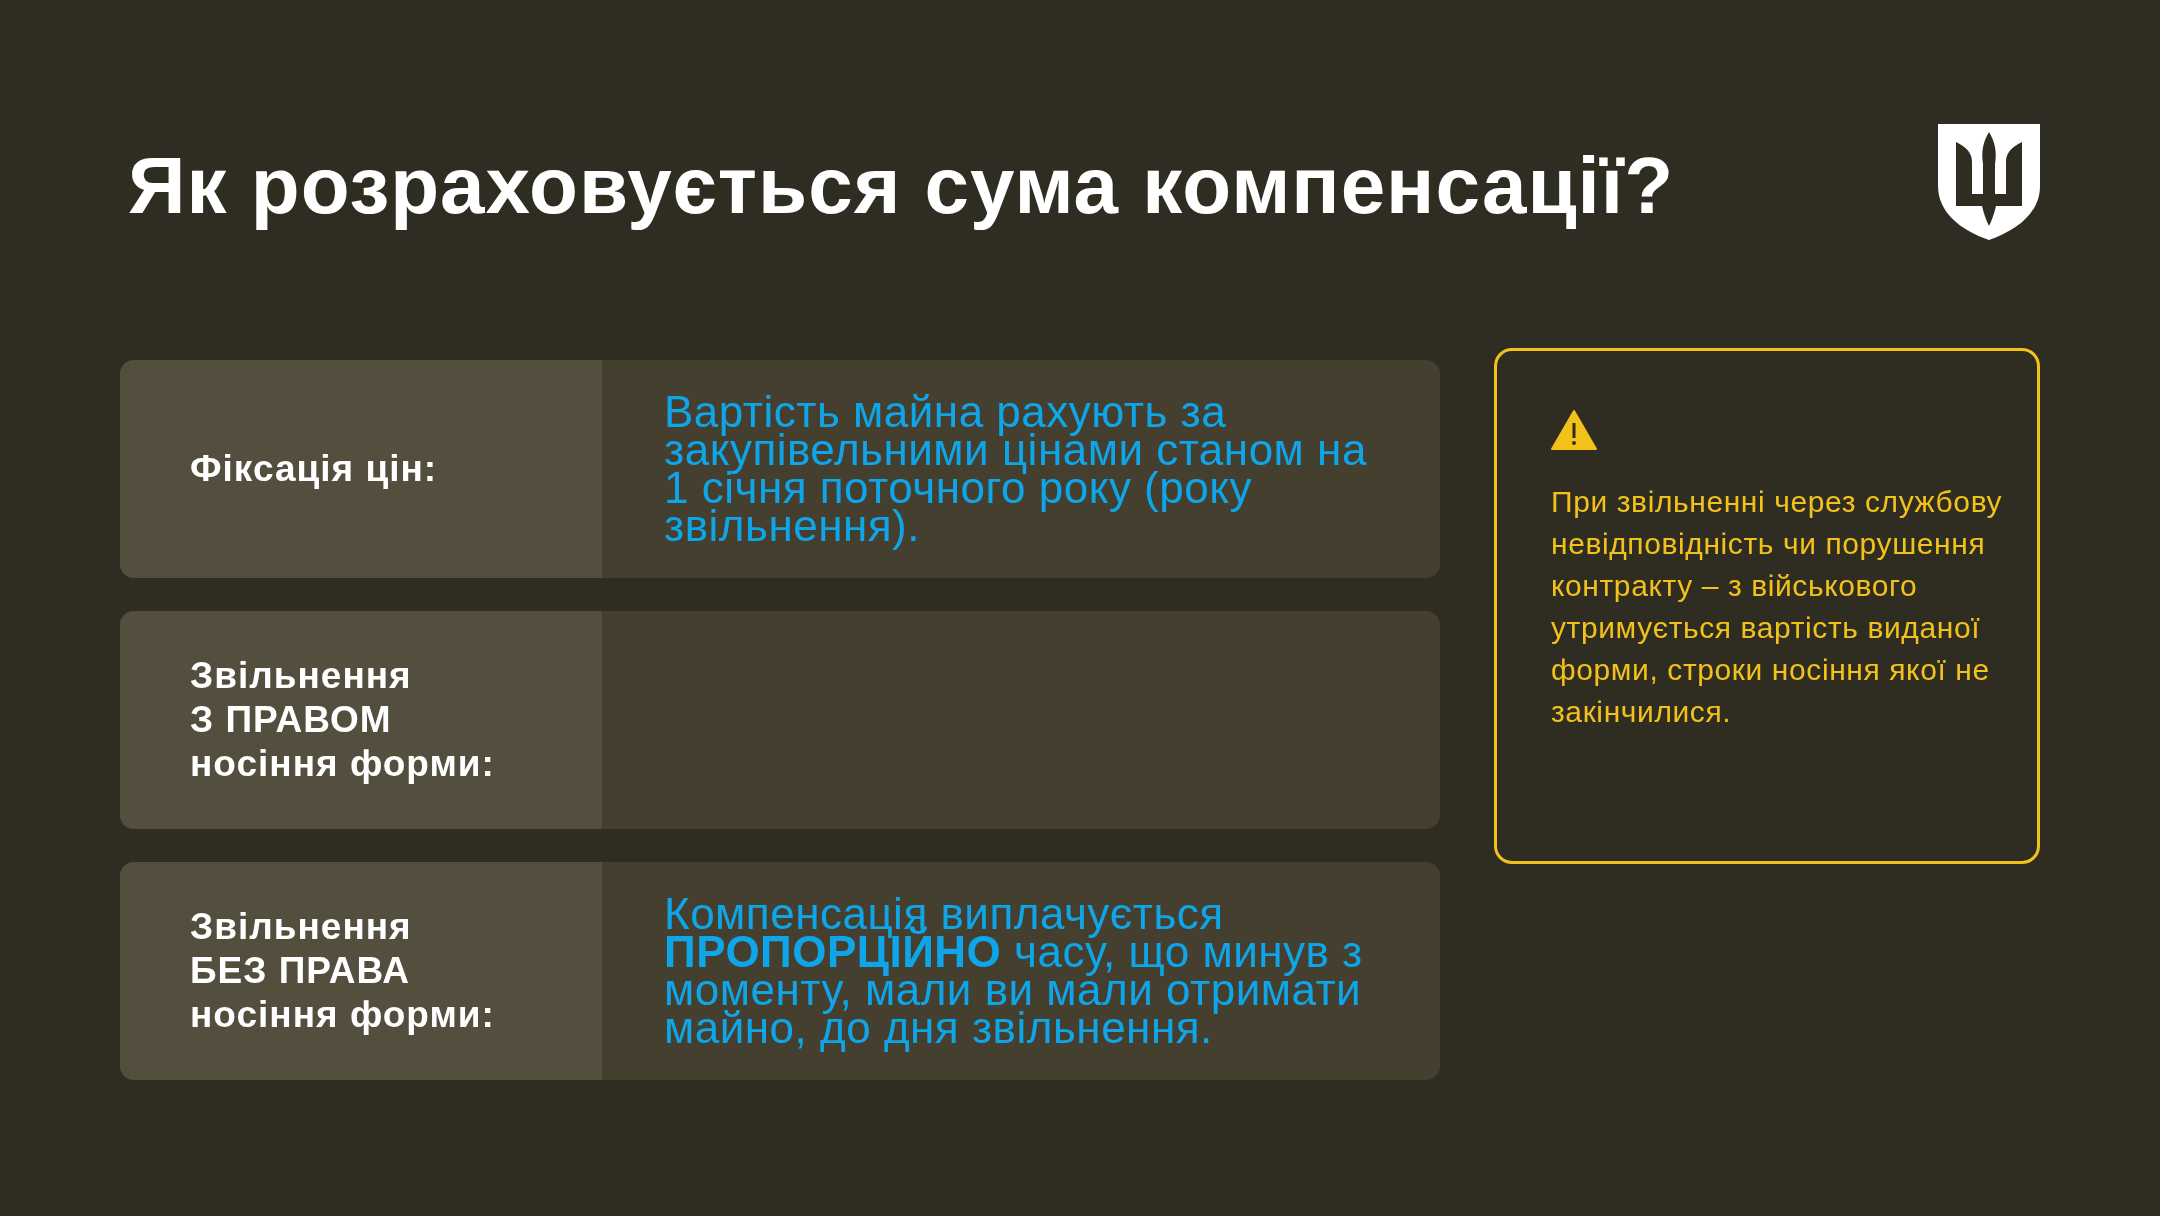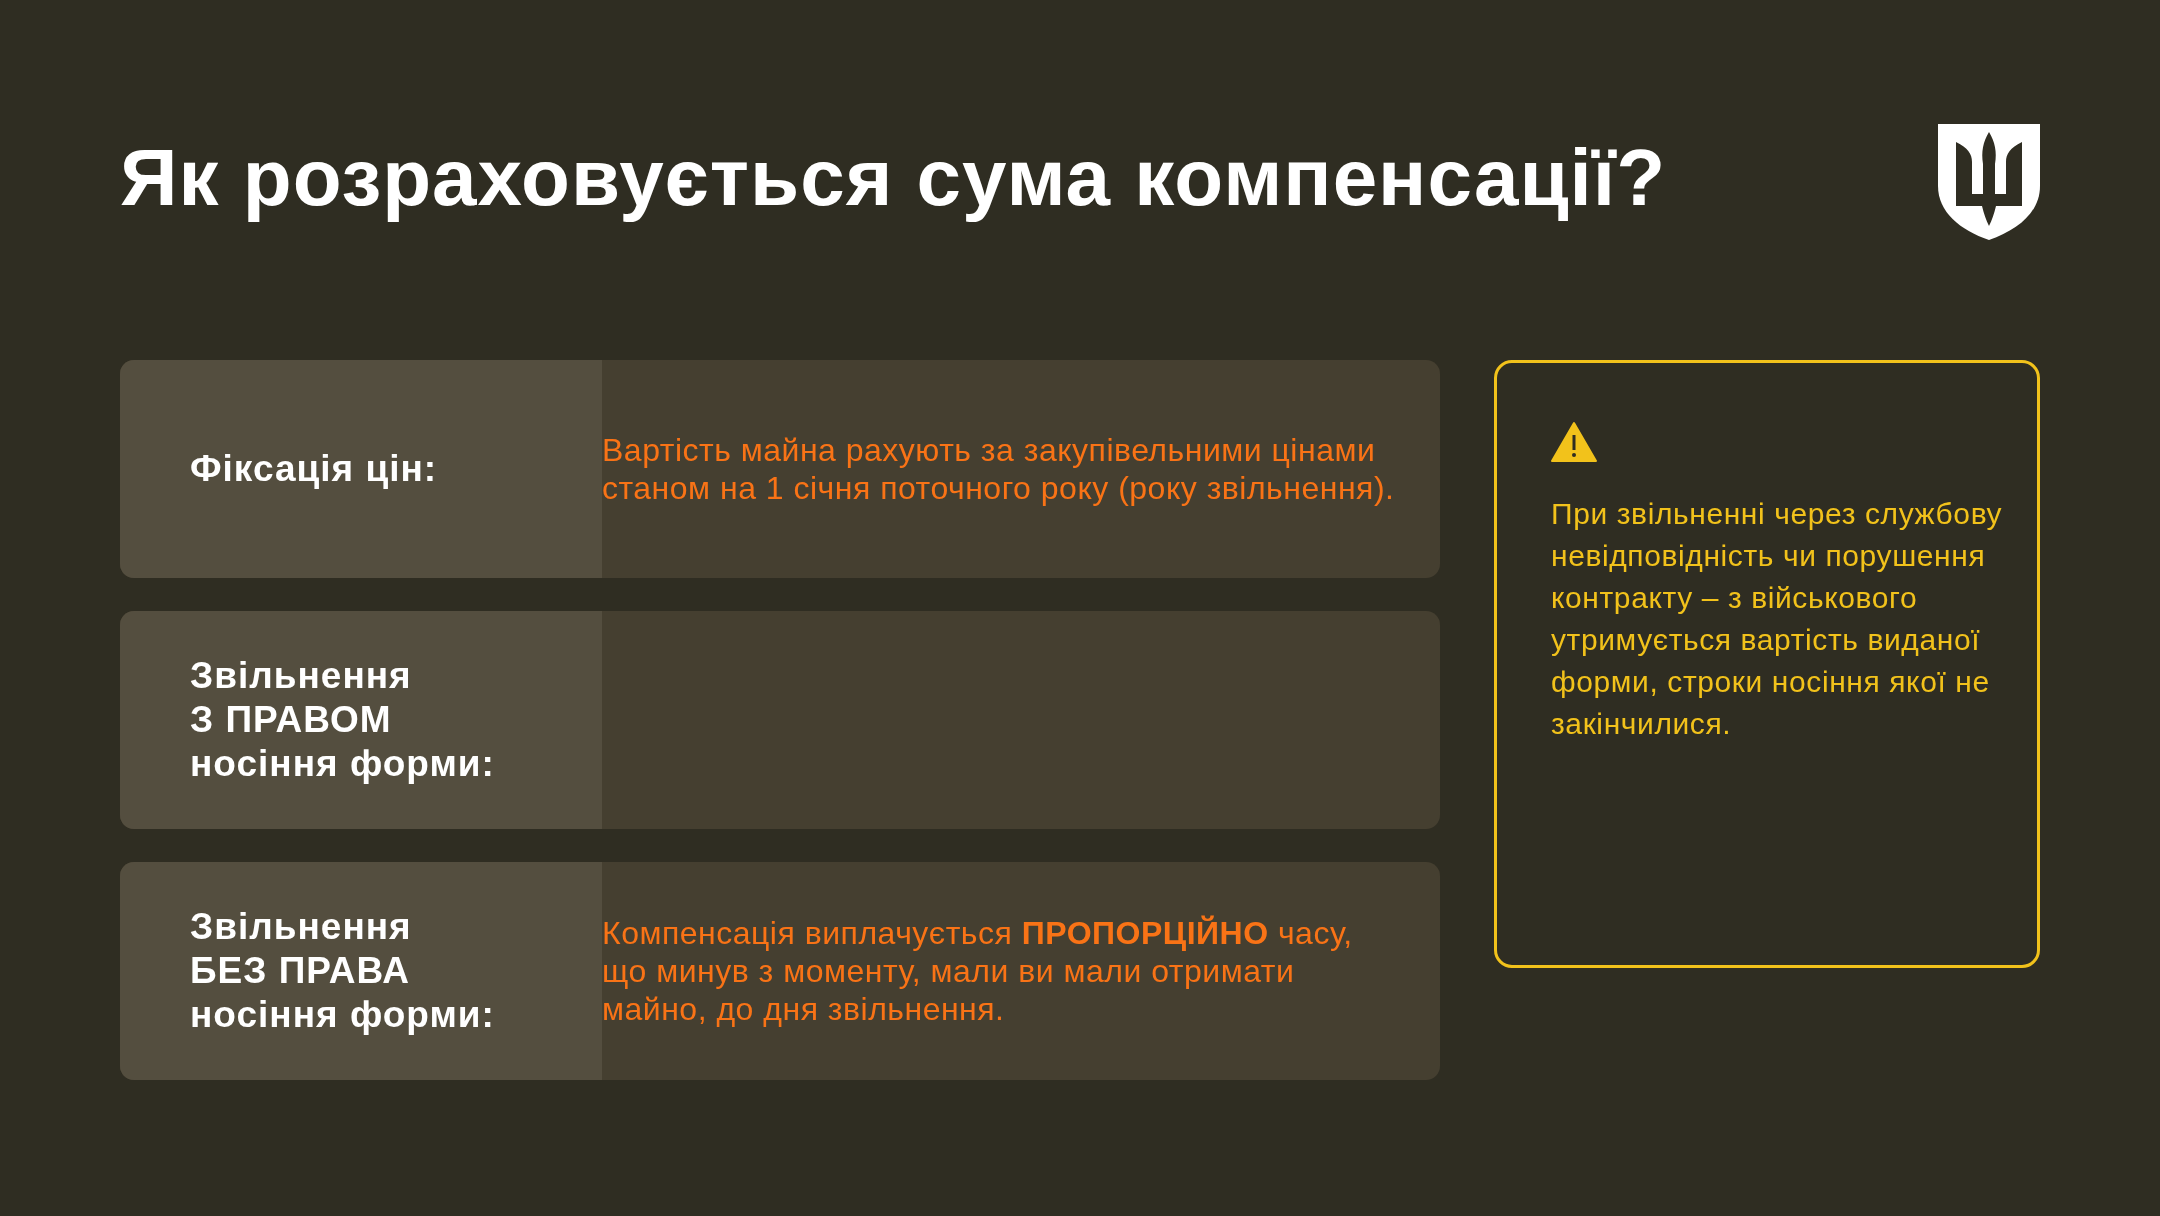--- a/index.html
+++ b/index.html
@@ -5,42 +5,42 @@
   html, body { margin: 0; padding: 0; }
   body {
     width: 2160px; height: 1216px;
     background: #2f2d22;
     font-family: "Liberation Sans", sans-serif;
     position: relative; overflow: hidden;
   }
   .title {
     position: absolute; left: 120px; top: 130px;
     font-size: 80px; font-weight: bold; color: #ffffff;
-    letter-spacing: 1px; margin: 0; line-height: 1.2;
+    letter-spacing: 1px; margin: 8px; line-height: 1.2;
   }
   .emblem { position: absolute; left: 1938px; top: 124px; width: 102px; height: 116px; }
   .row {
     position: absolute; left: 120px; width: 1320px; height: 218px;
     border-radius: 14px; overflow: hidden; display: flex;
     background: #453f30;
   }
   .row .label {
     width: 482px; background: #544e3f; display: flex; align-items: center;
     padding-left: 70px; box-sizing: border-box;
     font-size: 37px; font-weight: bold; color: #ffffff; line-height: 44px;
     letter-spacing: 1px;
   }
   .row .text {
     flex: 1; display: flex; align-items: center;
-    padding-right: 40px; box-sizing: border-box;
-    font-size: 32px; color: #f97316; line-height: 38px; letter-spacing: 0.5px;
+    padding-left: 62px; padding-right: 40px; box-sizing: border-box;
+    font-size: 44px; color: #0ea5e9; line-height: 38px; letter-spacing: 0.5px;
   }
   .row .text strong { font-weight: bold; text-align: center; }
   .warn {
-    position: absolute; left: 1494px; top: 360px; width: 546px; height: 608px;
+    position: absolute; left: 1494px; top: 348px; width: 546px; height: 516px;
     border: 3px solid #f2c21b; border-radius: 18px; box-sizing: border-box;
     background: #2f2d22;
   }
   .warn-icon { position: absolute; left: 54px; top: 58px; width: 46px; height: 42px; }
   .warn-text {
     position: absolute; left: 54px; top: 130px; width: 460px;
     font-size: 30px; line-height: 42px; color: #f2c21b; letter-spacing: 0.6px;
   }
 </style>
 </head>

